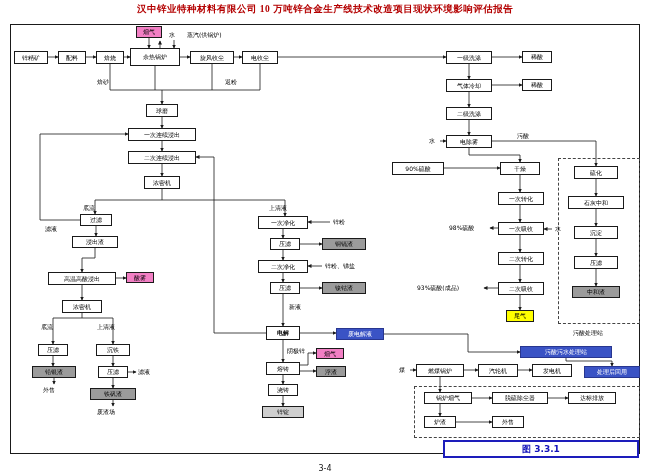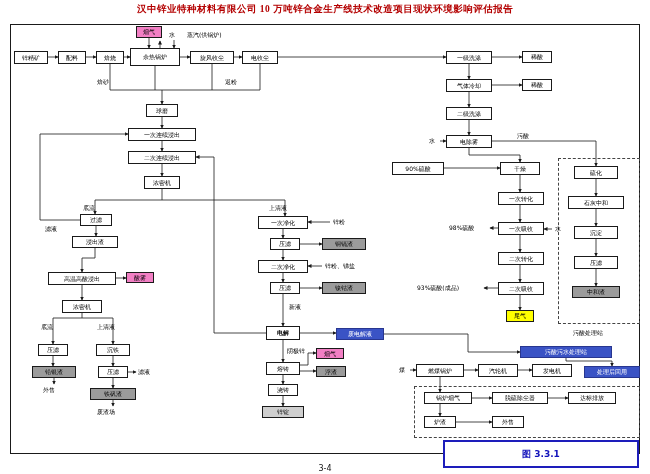--- a/index.html
+++ b/index.html
@@ -15,21 +15,21 @@
         border:1px solid #1a1a1a;background:#fff;color:#000;font-size:6px;line-height:1;
         text-align:center;box-sizing:border-box;padding:0 1px;white-space:nowrap;overflow:hidden;z-index:3;}
   .node.text{border:none;background:transparent;overflow:visible;justify-content:flex-start;z-index:2;}
   .node.pink{background:#f27fc4;}
   .node.yellow{background:#ffff00;}
   .node.blue{background:#3a53c5;color:#fff;border-color:#28368f;}
   .node.gray{background:#9b9b9b;}
   .node.lightgray{background:#cfcfcf;}
   .node.bold{font-weight:bold;}
   .dashed{position:absolute;border:1px dashed #444;background:transparent;box-sizing:border-box;z-index:1;}
-  .caption{position:absolute;left:443px;top:440px;width:196px;height:28px;
+  .caption{position:absolute;left:443px;top:440px;width:196px;height:18px;
            border:2px solid #1d1dbb;box-sizing:border-box;display:flex;gap:5px;
            align-items:center;justify-content:center;color:#1313bb;font-weight:bold;
            font-size:9px;background:#fff;z-index:5;}
   .pageno{position:absolute;bottom:1px;left:0;width:100%;text-align:center;
           font-size:8px;color:#111;}
 </style>
 </head>
 <body>
 
 <div class="page">

